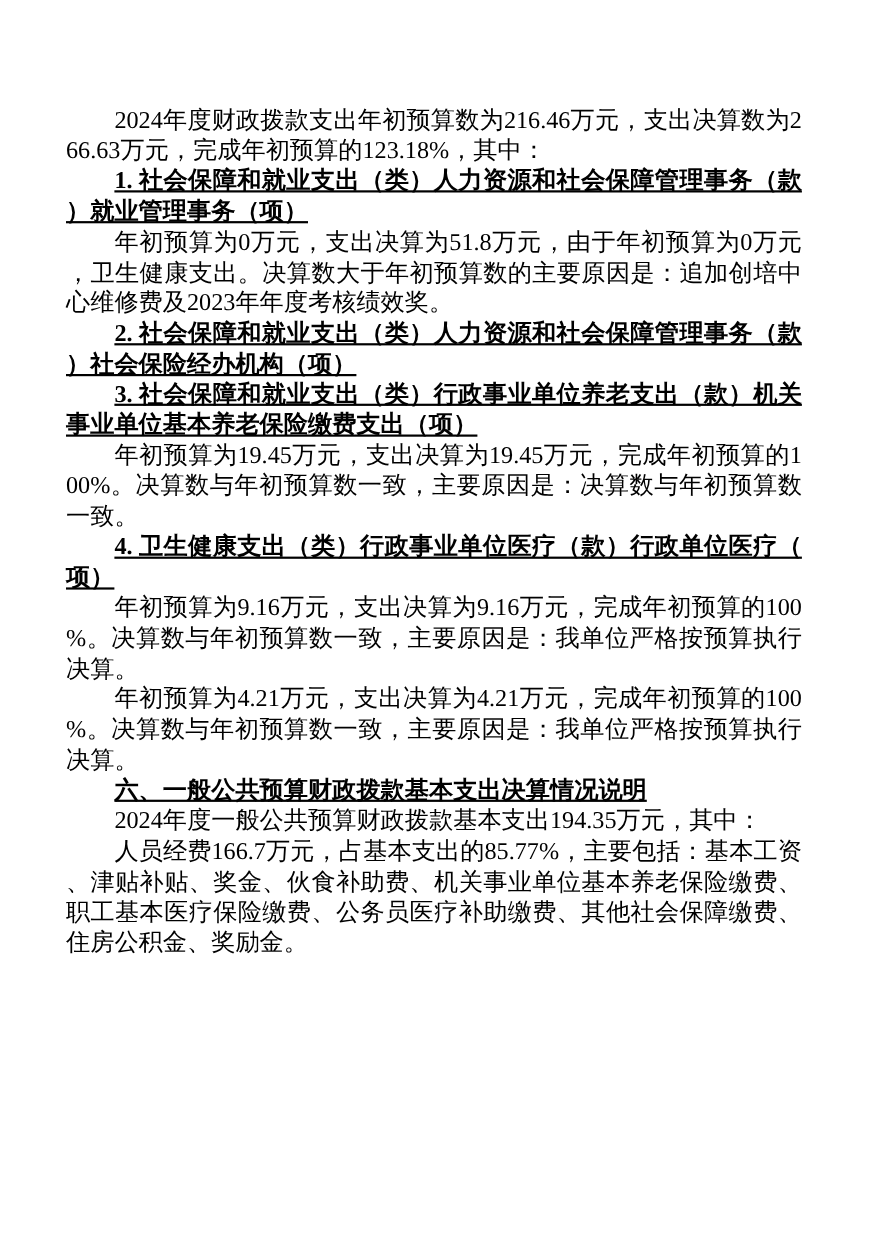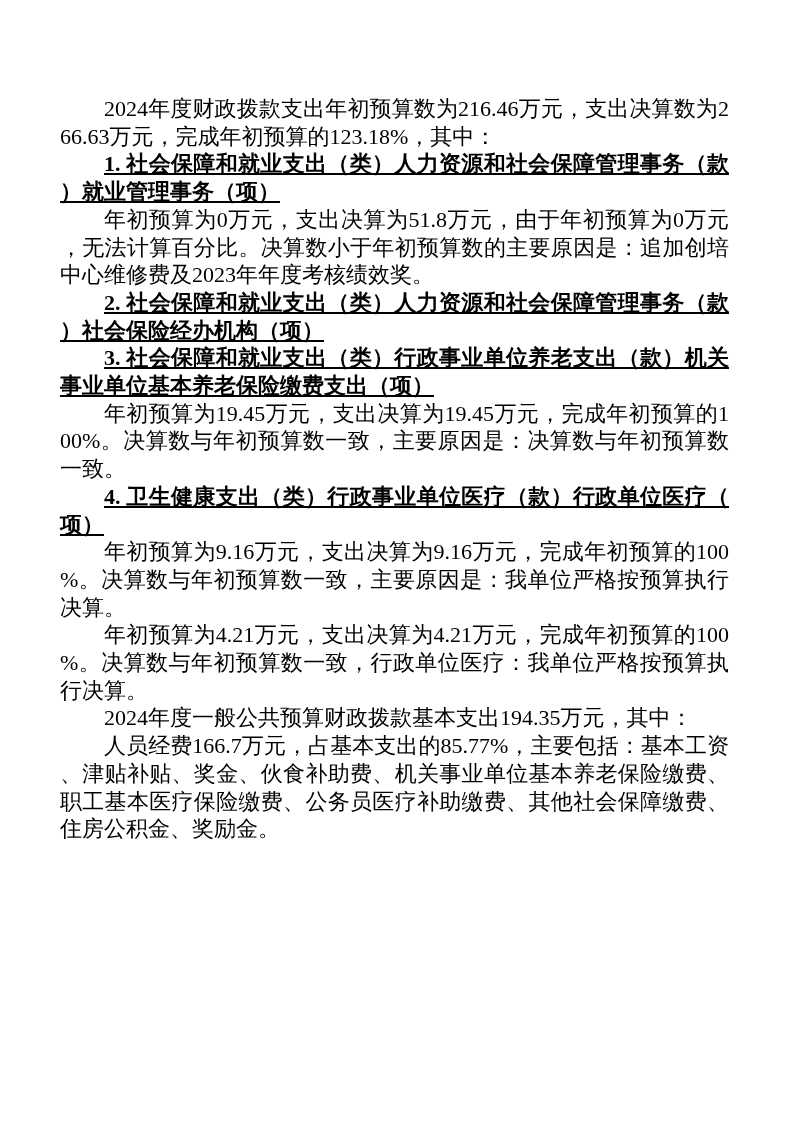--- a/index.html
+++ b/index.html
@@ -36,22 +36,23 @@
     font-weight: 700;
     text-decoration: underline;
   }
 </style>
 </head>
 <body>
 
 <div class="page">
   <p class="para">2024年度财政拨款支出年初预算数为216.46万元，支出决算数为266.63万元，完成年初预算的123.18%，其中：</p>
   <p class="heading">1. 社会保障和就业支出（类）人力资源和社会保障管理事务（款）就业管理事务（项）</p>
-  <p class="para">年初预算为0万元，支出决算为51.8万元，由于年初预算为0万元，无法计算百分比。决算数小于年初预算数的主要原因是：追加创培中心维修费及2023年年度考核绩效奖。</p>
+  <p class="para">年初预算为0万元，支出决算为51.8万元，由于年初预算为0万元，卫生健康支出。决算数大于年初预算数的主要原因是：追加创培中心维修费及2023年年度考核绩效奖。</p>
   <p class="heading">2. 社会保障和就业支出（类）人力资源和社会保障管理事务（款）社会保险经办机构（项）</p>
   <p class="heading">3. 社会保障和就业支出（类）行政事业单位养老支出（款）机关事业单位基本养老保险缴费支出（项）</p>
   <p class="para">年初预算为19.45万元，支出决算为19.45万元，完成年初预算的100%。决算数与年初预算数一致，主要原因是：决算数与年初预算数一致。</p>
   <p class="heading">4. 卫生健康支出（类）行政事业单位医疗（款）行政单位医疗（项）</p>
   <p class="para">年初预算为9.16万元，支出决算为9.16万元，完成年初预算的100%。决算数与年初预算数一致，主要原因是：我单位严格按预算执行决算。</p>
-  <p class="para">年初预算为4.21万元，支出决算为4.21万元，完成年初预算的100%。决算数与年初预算数一致，行政单位医疗：我单位严格按预算执行决算。</p>
+  <p class="para">年初预算为4.21万元，支出决算为4.21万元，完成年初预算的100%。决算数与年初预算数一致，主要原因是：我单位严格按预算执行决算。</p>
+  <p class="heading">六、一般公共预算财政拨款基本支出决算情况说明</p>
   <p class="para">2024年度一般公共预算财政拨款基本支出194.35万元，其中：</p>
   <p class="para">人员经费166.7万元，占基本支出的85.77%，主要包括：基本工资、津贴补贴、奖金、伙食补助费、机关事业单位基本养老保险缴费、职工基本医疗保险缴费、公务员医疗补助缴费、其他社会保障缴费、住房公积金、奖励金。</p>
 </div>
 
 </body></html>

